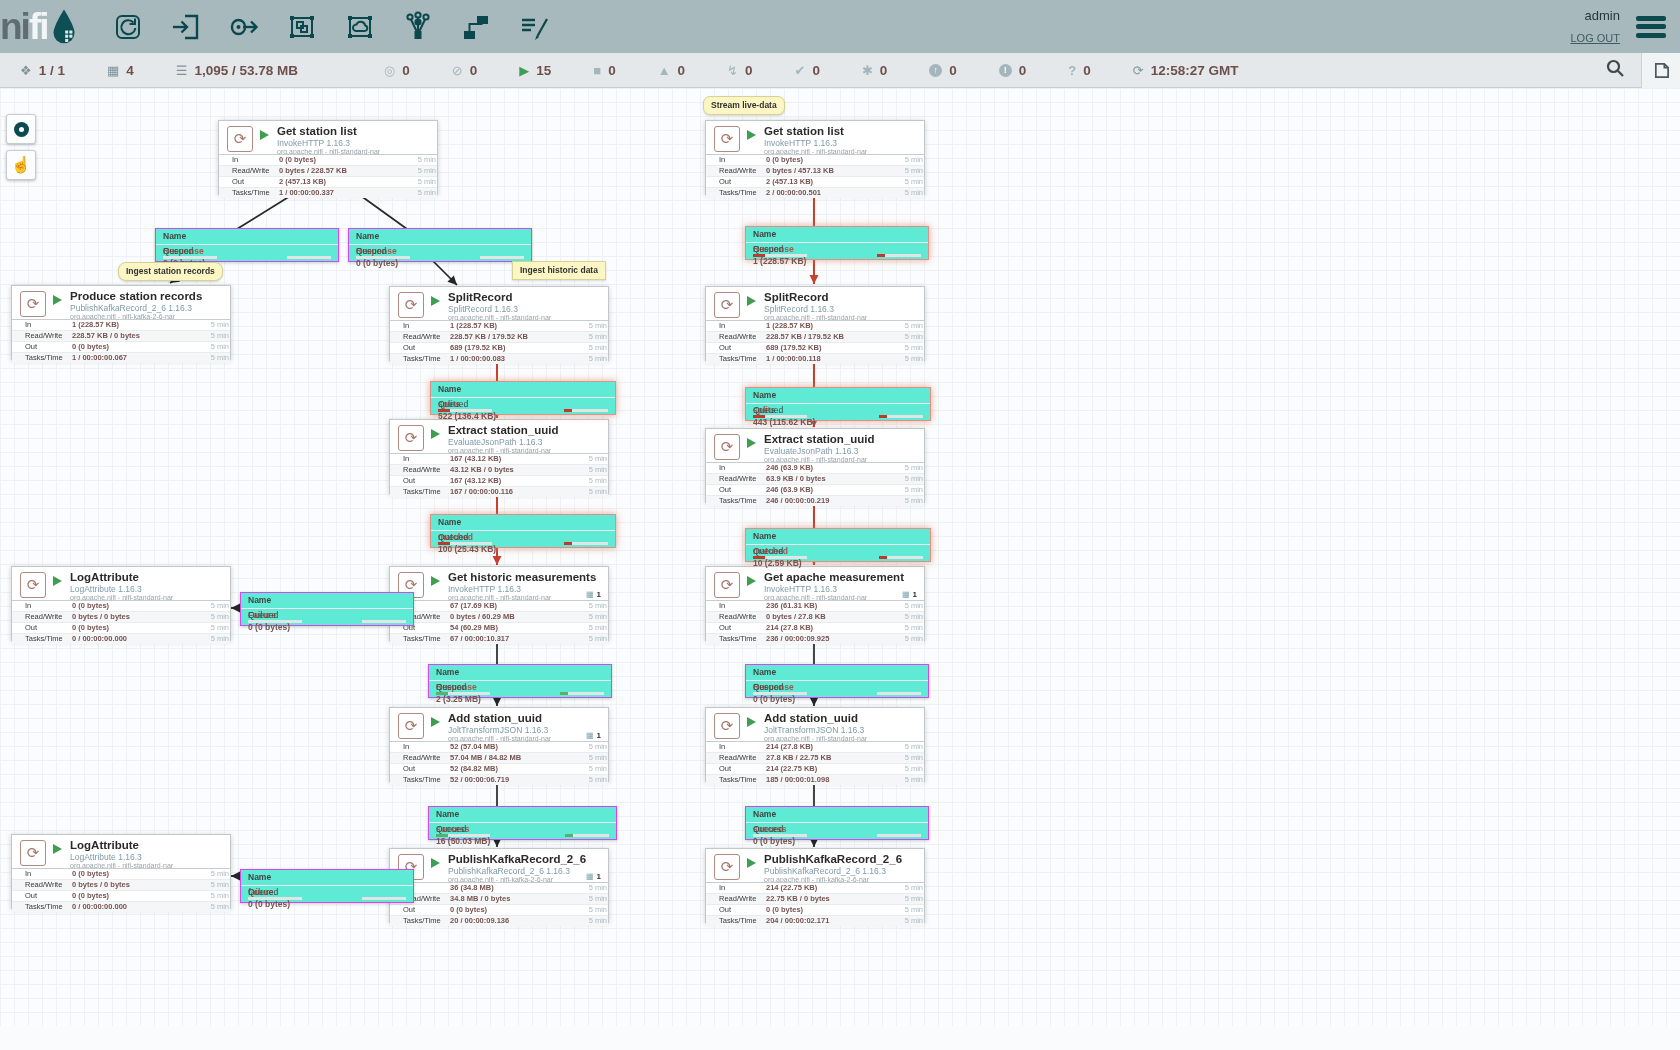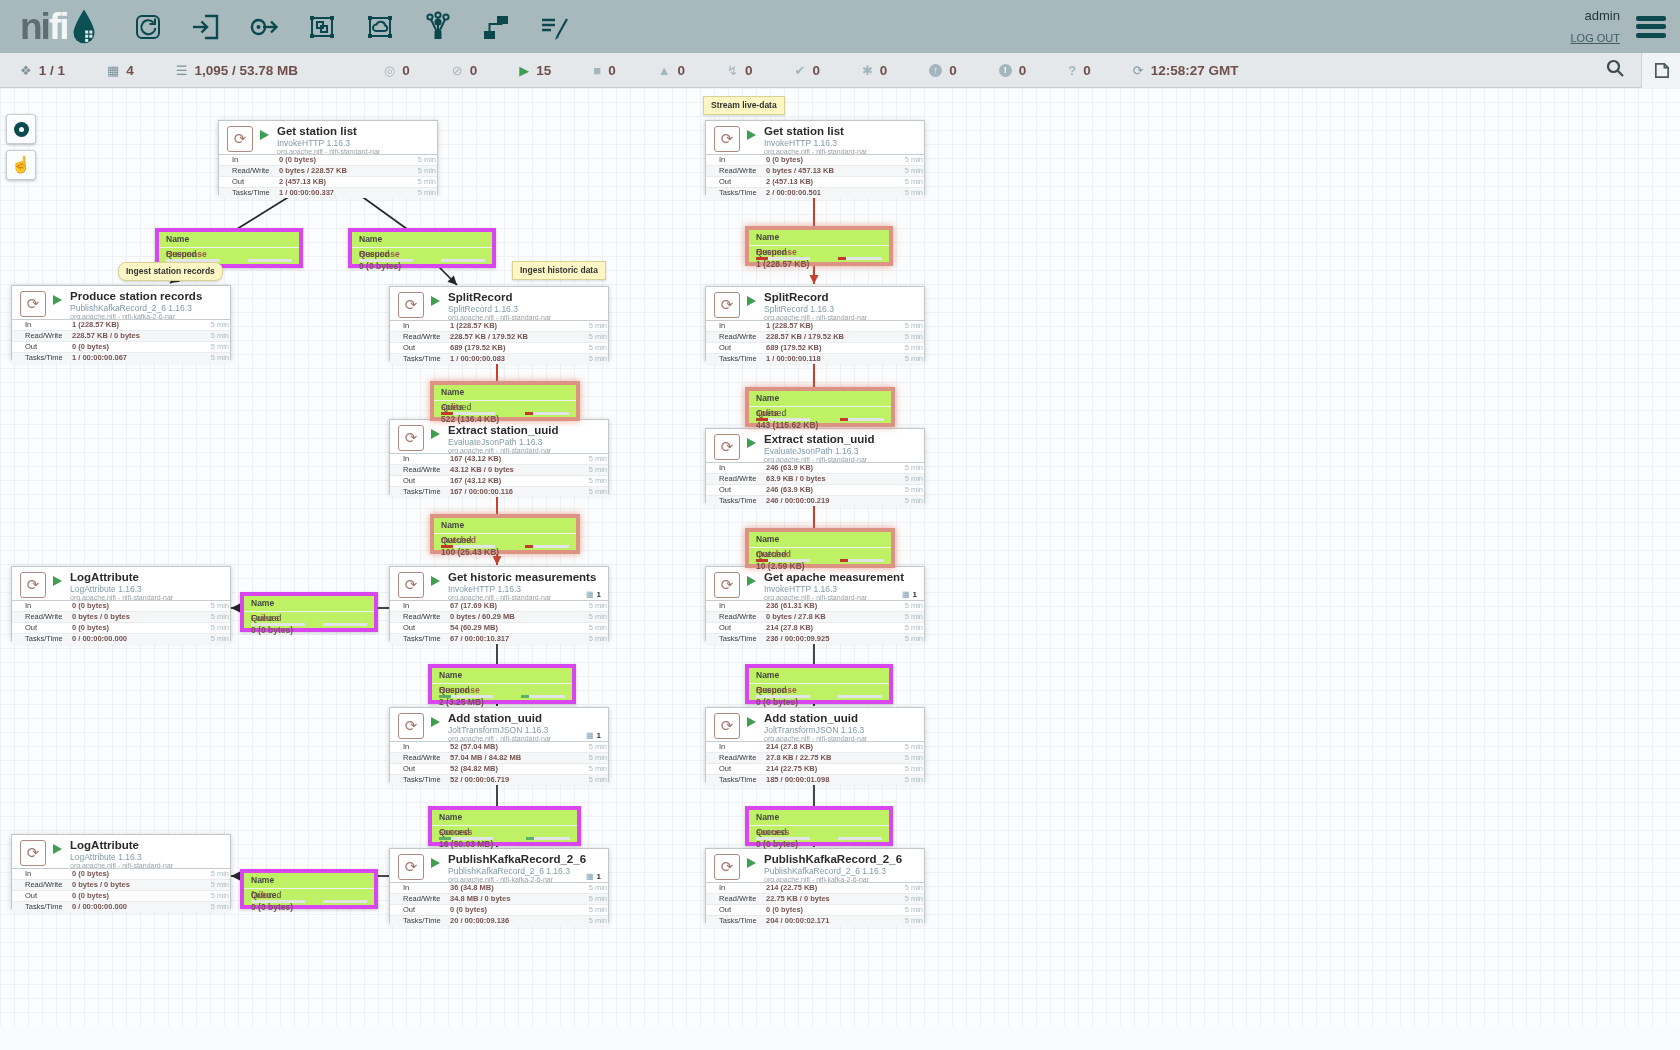--- a/index.html
+++ b/index.html
@@ -2,21 +2,21 @@
 <html><head>
 <meta charset="utf-8">
 <style>
   html,body{margin:0;padding:0;width:1680px;height:1050px;overflow:hidden;
     font-family:"Liberation Sans",sans-serif;background:#fafbfc;}
   .app{position:relative;width:1680px;height:1050px;}
 
   
   .topbar{position:absolute;left:0;top:0;right:0;height:53px;background:#a8b9bd;z-index:30;
     display:flex;align-items:center;}
-  .logo{display:flex;align-items:flex-start;margin-left:20px;user-select:none;text-align:right;}
+  .logo{display:flex;align-items:flex-start;margin-left:0;user-select:none;text-align:right;}
   .logo-text{font-size:37px;font-weight:bold;letter-spacing:-2px;line-height:48px;}
   .logo-ni{color:#5f6d70;}
   .logo-fi{color:#f3f6f6;}
   .logo-drop{margin-left:2px;margin-top:5px;}
   .toolbar{display:flex;gap:26px;margin-left:34px;}
   .tb-icon{width:32px;height:32px;cursor:grab;}
   .hdr-right{margin-left:auto;display:flex;align-items:center;}
   .user-block{text-align:right;margin-right:16px;line-height:15px;}
   .user-name{font-size:13px;color:#27383c;}
   .logout{font-size:11px;color:#3e5d63;text-decoration:underline;cursor:pointer;margin-top:8px;}
@@ -61,22 +61,22 @@
   .p-badge .badge-n{font-size:8px;font-weight:bold;color:#333;}
   .p-stats{position:absolute;left:0;right:0;top:33px;border-top:1px solid #c6cdd0;}
   .p-row{position:relative;height:10px;line-height:10px;font-size:7.5px;border-top:1px solid #e9eced;background:#fff;}
   .p-row:first-child{border-top:none;}
   .p-row.alt{background:#f4f6f7;}
   .p-rl{position:absolute;left:13px;color:#3a3a3a;}
   .p-rv{position:absolute;left:60px;color:#775351;font-weight:bold;white-space:nowrap;}
   .p-rw{position:absolute;right:1px;color:#a9bbc2;margin-left:39px;}
 
   
-  .q-label{position:absolute;height:32px;background:#bef264;border:4px solid #d946ef;
-    box-shadow:0 1px 3px rgba(0,0,0,.2);font-size:8.5px;cursor:pointer;}
+  .q-label{position:absolute;height:32px;background:#5eead4;border:1px solid #d946ef;
+    box-shadow:0 1px 3px rgba(0,0,0,.2);font-size:8.5px;cursor:pointer;padding-left:42px;}
   .q-label.q-red{border-color:#dd9384;box-shadow:0 0 7px rgba(221,116,95,.65);}
   .q-row1{position:absolute;top:0;left:0;right:0;height:15px;line-height:15px;border-bottom:1px solid #eef0f1;padding-left:7px;}
   .q-name{color:#444;font-weight:bold;margin-right:7px;}
   .q-rel{color:#9d5a50;font-weight:bold;}
   .q-row2{position:absolute;top:16px;left:0;right:0;height:13px;line-height:12px;padding-left:7px;white-space:nowrap;}
   .q-word{color:#444;font-weight:normal;margin-right:5px;}
   .q-val{color:#775351;font-weight:bold;}
   .q-bar{position:absolute;bottom:2px;height:3px;background:#e2e5e6;}
   .q-bar-l{left:7px;width:54px;}
   .q-bar-r{right:7px;width:44px;}
@@ -986,19 +986,19 @@
           <div class="q-name">Name</div>
           <div class="q-rel">failure</div>
         </div>
         <div class="q-row2">
           <div class="q-word">Queued</div>
           <div class="q-val">0 (0 bytes)</div>
         </div>
         <div class="q-bar q-bar-l"></div>
         <div class="q-bar q-bar-r"></div>
       </div>
-      <div class="c-label" style="left: 703px; top: 96px;">Stream live-data</div>
+      <div class="c-label" style="left: 703px; top: 96px; border-radius: 7px;">Stream live-data</div>
       <div class="c-label" style="left: 118px; top: 262px; border-radius: 8px;">Ingest station records</div>
       <div class="c-label" style="left: 512px; top: 261px;">Ingest historic data</div>
     </div>
 
 
 </div>
 
 </body></html>

